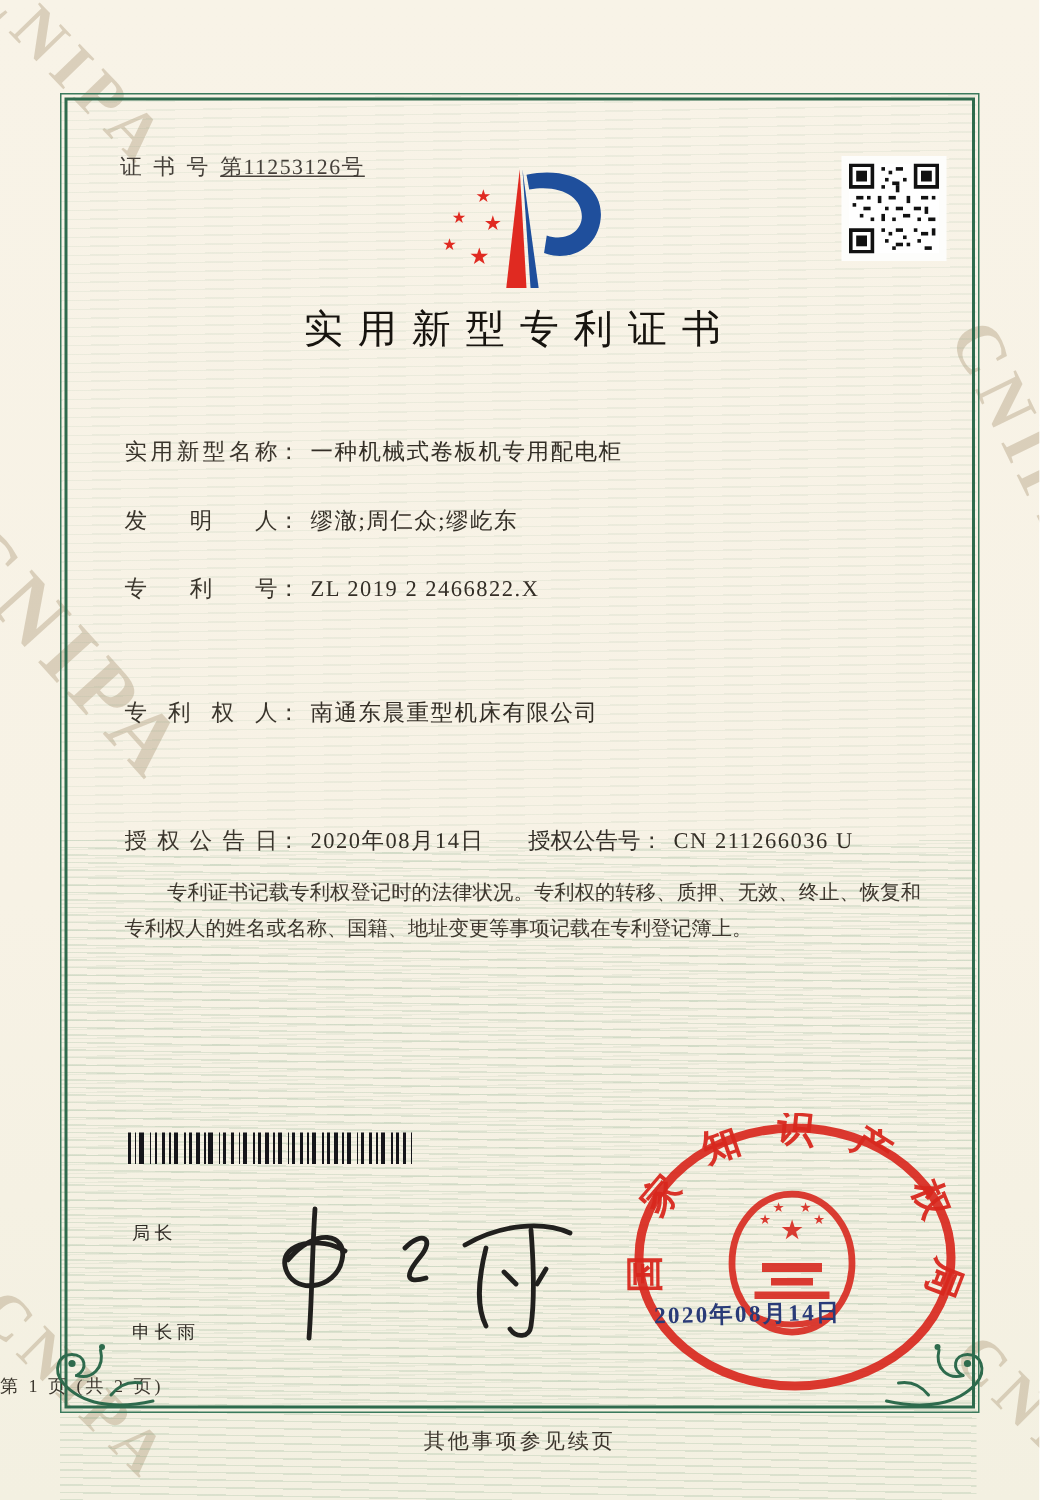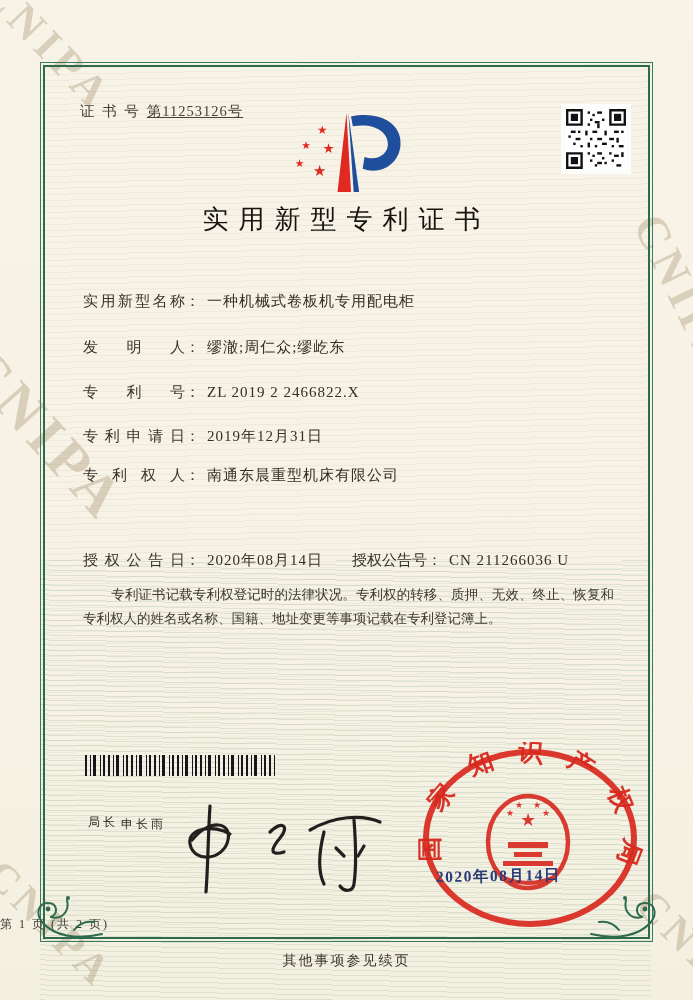--- a/index.html
+++ b/index.html
@@ -51,21 +51,21 @@
     position:absolute; left:85px; top:755px; width:190px; height:21px;
     background:repeating-linear-gradient(90deg,
       #15151a 0 2px, rgba(0,0,0,0) 2px 5px,
       #15151a 5px 6px, rgba(0,0,0,0) 6px 8px,
       #15151a 8px 11px, rgba(0,0,0,0) 11px 15px,
       #15151a 15px 16px, rgba(0,0,0,0) 16px 18px,
       #15151a 18px 20px, rgba(0,0,0,0) 20px 23px);
   }
 
   .signer{ position:absolute; left:88px; font-size:12px; letter-spacing:3px; color:#2e2a24;}
-  .signer.t1{ top:814px; } .signer.t2{ top:816px;margin-left:33px; }
+  .signer.t1{ top:814px; } .signer.t2{ top:880px; }
   .signature{ position:absolute; left:158px; top:796px; z-index:4;}
 
   .seal{ position:absolute; left:415px; top:742px; z-index:5;}
   .seal-date{
     position:absolute; left:436px; top:866px; z-index:6;
     font-size:15.5px; font-weight:bold; color:#2a3b78; letter-spacing:1.5px;
     transform:rotate(-1deg);
   }
 
   .footer-page{ position:absolute; left:0; top:916px; width:100%; text-align:left; font-size:12px; letter-spacing:2px; color:#3d382f;}
@@ -188,23 +188,20 @@
 
     <div class="row" style="top:292px">
       <span class="flabel">实用新型名称</span><span class="colon">：</span><span class="fvalue">一种机械式卷板机专用配电柜</span>
     </div>
     <div class="row" style="top:338px">
       <span class="flabel">发明人</span><span class="colon">：</span><span class="fvalue">缪澈;周仁众;缪屹东</span>
     </div>
     <div class="row" style="top:383px">
       <span class="flabel">专利号</span><span class="colon">：</span><span class="fvalue">ZL 2019 2 2466822.X</span>
     </div>
-    <div class="row" style="top:427px">
-      <span class="flabel">专利申请日</span><span class="colon">：</span><span class="fvalue">2019年12月31日</span>
-    </div>
     <div class="row" style="top:466px">
       <span class="flabel">专利权人</span><span class="colon">：</span><span class="fvalue">南通东晨重型机床有限公司</span>
     </div>
     <div class="row" style="top:551px">
       <span class="flabel">授权公告日</span><span class="colon">：</span><span class="fvalue">2020年08月14日</span>
       <span class="gazette">
         <span>授权公告号</span><span class="colon">：</span><span class="fvalue">CN 211266036 U</span>
       </span>
     </div>
 

